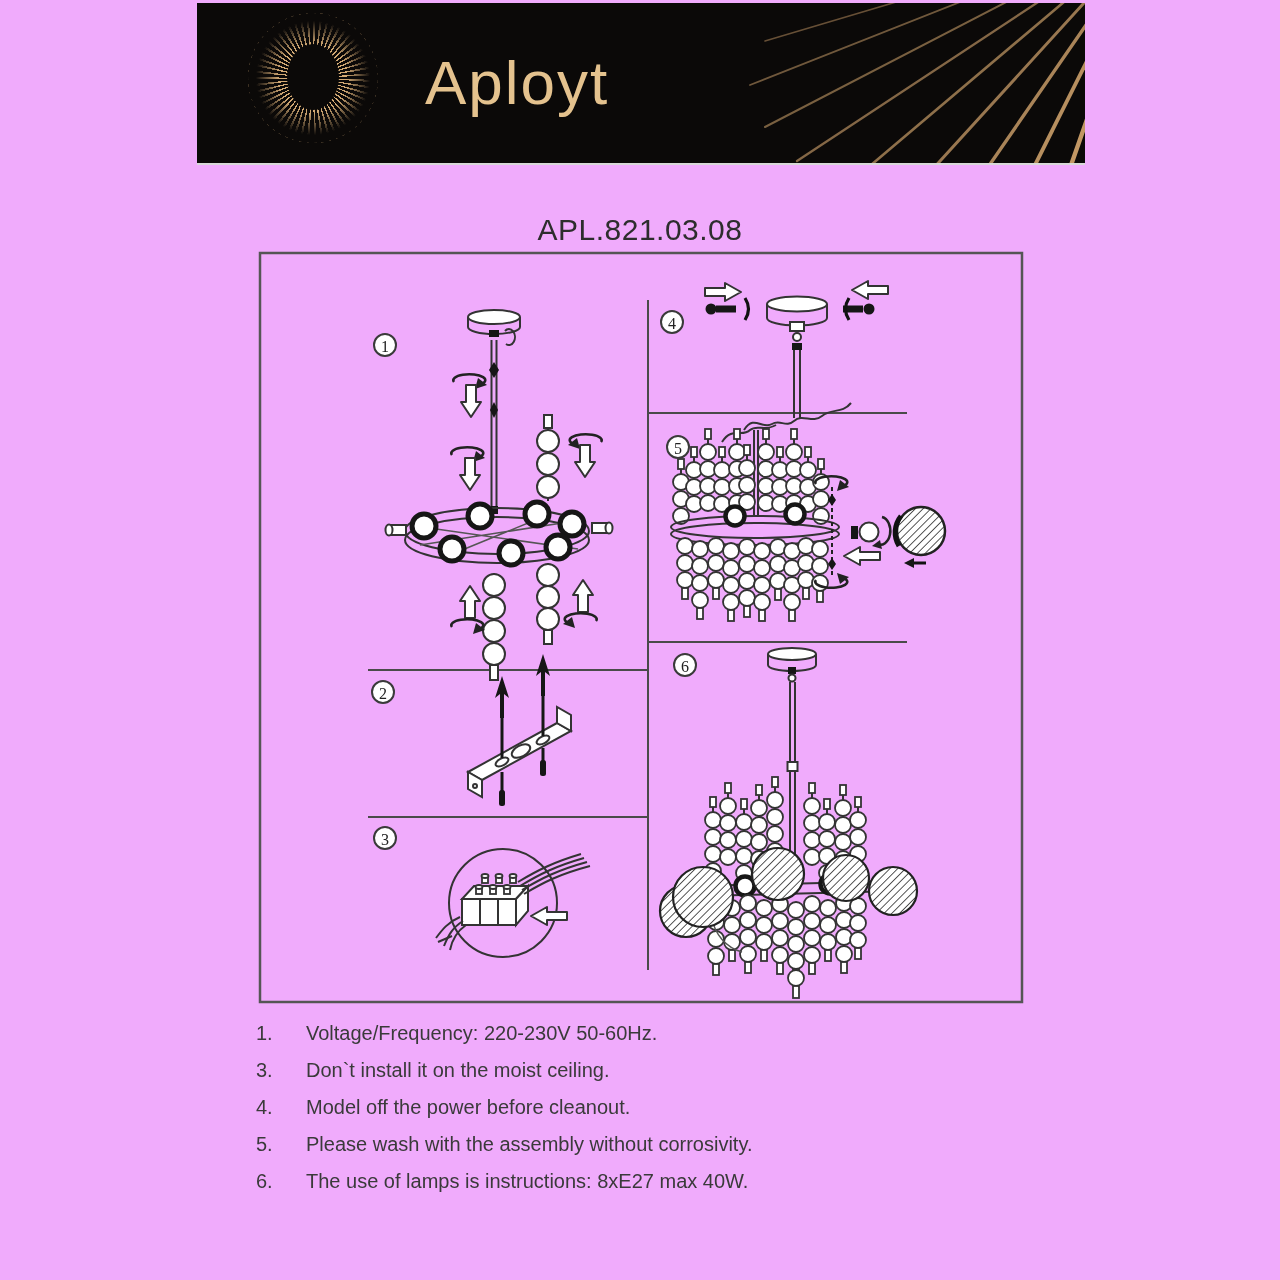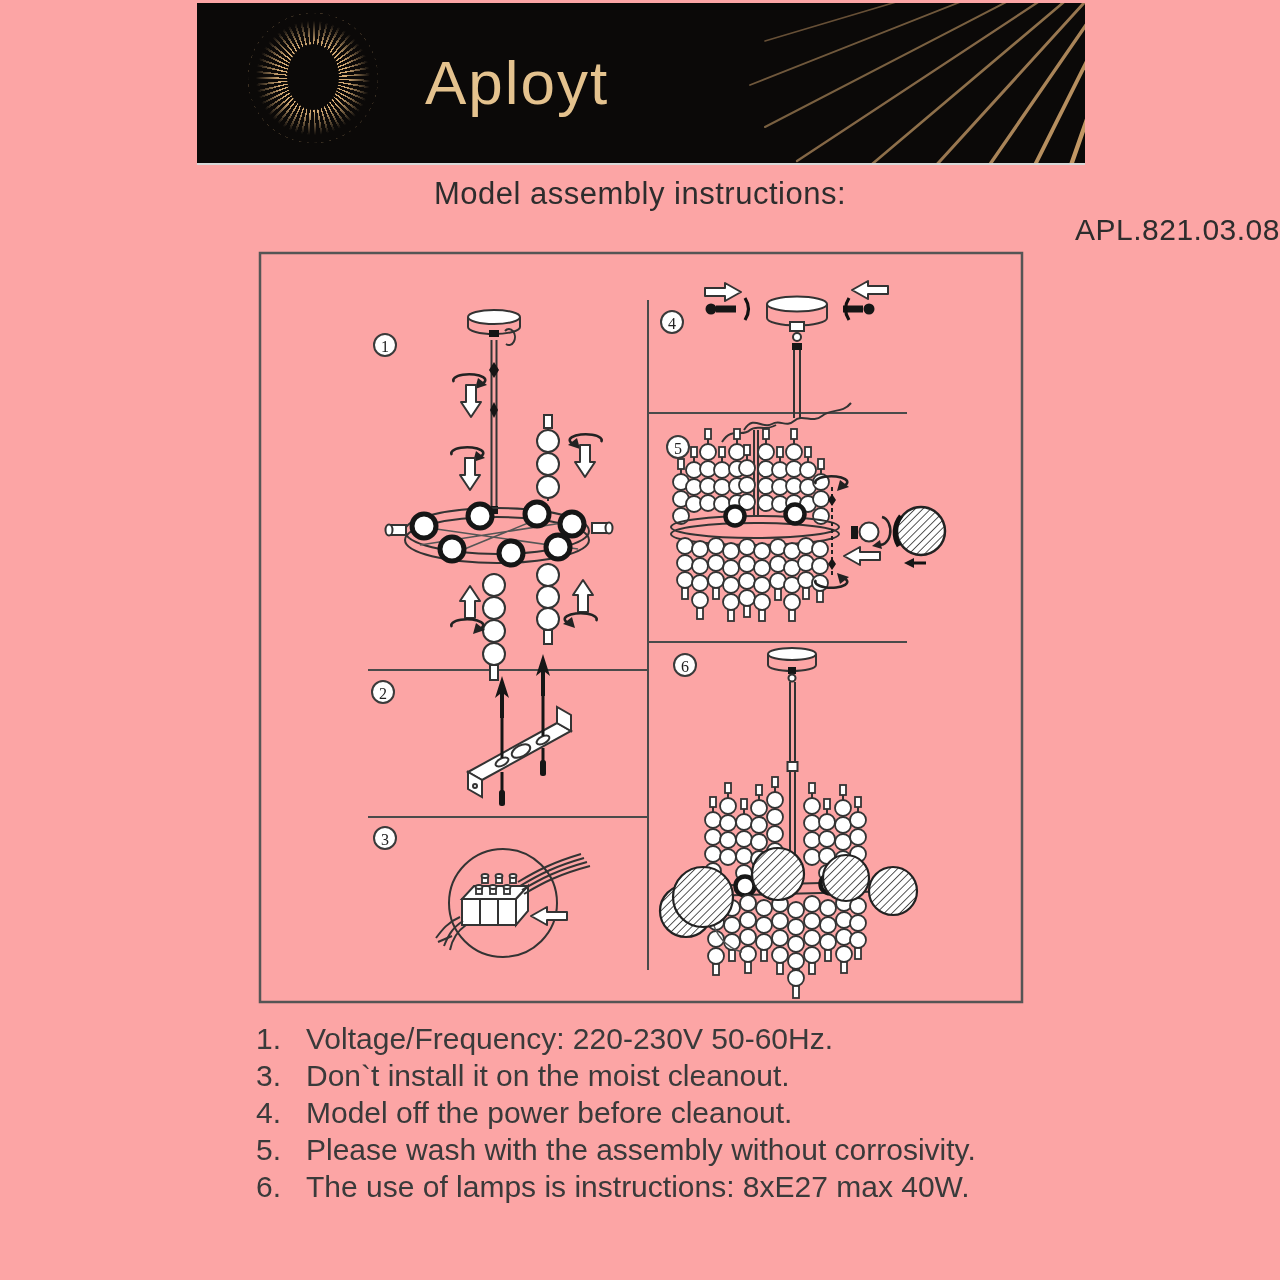--- a/index.html
+++ b/index.html
@@ -1,53 +1,53 @@
 <!DOCTYPE html>
 <html><head>
 <meta charset="utf-8">
 <style>
   html,body{margin:0;padding:0;background:#fff;}
-  .page{position:relative;width:1280px;height:1280px;background:#fca5a5;overflow:hidden;
+  .page{position:relative;width:1280px;height:1280px;background:#f0abfc;overflow:hidden;
         font-family:"Liberation Sans",sans-serif;color:#2e2e2e;}
 
   
   .banner{position:absolute;left:197px;top:3px;width:888px;height:160px;background:#0b0908;
           border-bottom:2px solid #d8d8d8;overflow:hidden;}
   .sunburst{position:absolute;left:51px;top:10px;width:130px;height:130px;border-radius:50%;
             background:repeating-conic-gradient(rgba(221,178,122,.95) 0deg 2.3deg, rgba(221,178,122,0) 2.3deg 6.55deg);}
   .sunburst::before{content:"";position:absolute;inset:0;border-radius:50%;
             background:radial-gradient(closest-side, rgba(11,9,8,0) 0 52%, #0b0908 88%);}
   .sunburst::after{content:"";position:absolute;left:39px;top:31px;width:52px;height:66px;
             border-radius:50%;background:#0b0908;}
   .brand{position:absolute;left:228px;top:44px;font-size:62px;font-weight:300;letter-spacing:2px;
          color:#e4c28e;font-family:"Liberation Sans",sans-serif;}
   .rays{position:absolute;left:0;top:0;width:888px;height:160px;}
 
   
   .title{position:absolute;left:0;top:176px;width:1280px;text-align:center;
          font-size:31px;letter-spacing:.5px;color:#2d2d2d;}
-  .model{position:absolute;left:0;top:213px;width:1280px;text-align:right;
+  .model{position:absolute;left:0;top:213px;width:1280px;text-align:center;
          font-size:30px;letter-spacing:.5px;color:#2d2d2d;}
 
   
   .artsvg{position:absolute;left:0;top:0;}
   .stepnum{position:absolute;width:24px;height:24px;border:2px solid #3a3a3a;border-radius:50%;
            background:#fff;text-align:center;line-height:23px;font-size:16px;color:#222;
            font-family:"Liberation Serif",serif;box-sizing:border-box;}
 
   
   .ln{fill:none;stroke:#333;stroke-width:2;}
   .wf{fill:#fff;stroke:#333;stroke-width:2;}
   .wf8{fill:#fff;stroke:#333;stroke-width:1.8;}
   .bf{fill:#161616;stroke:none;}
   .thin{fill:none;stroke:#555;stroke-width:1.5;}
 
   
   .instructions{position:absolute;left:256px;top:1022px;margin:0;padding:0;list-style:none;}
-  .instructions li{height:37px;font-size:30px;color:#3a3a3a;white-space:nowrap;}
+  .instructions li{height:37px;font-size:20px;color:#3a3a3a;white-space:nowrap;}
   .instructions .num{display:inline-block;width:50px;}
 </style>
 </head>
 <body>
 
 <div class="page">
 
   <header class="banner">
     <svg class="rays" viewBox="0 0 888 160">
       <g stroke="#d6a76f" stroke-linecap="round" fill="none">
@@ -62,21 +62,20 @@
         <line x1="958" y1="-78" x2="858" y2="208" stroke-width="4.4" opacity=".9"></line>
         <line x1="958" y1="-78" x2="896" y2="196" stroke-width="5" opacity=".95"></line>
         <line x1="958" y1="-78" x2="924" y2="178" stroke-width="5.5" opacity="1"></line>
         <line x1="958" y1="-78" x2="944" y2="156" stroke-width="6" opacity="1"></line>
       </g>
     </svg>
     <div class="sunburst"></div>
     <div class="brand">Aployt</div>
   </header>
 
-  <div class="title">Model assembly instructions:</div>
   <div class="model">APL.821.03.08</div>
 
   <svg class="artsvg" width="1280" height="1280" viewBox="0 0 1280 1280">
     <defs>
       <pattern id="hb" width="5.5" height="5.5" patternUnits="userSpaceOnUse" patternTransform="rotate(45)">
         <rect width="5.5" height="5.5" fill="#fff"></rect>
         <line x1="0" y1="0" x2="0" y2="5.5" stroke="#2d2d2d" stroke-width="1.6"></line>
       </pattern>
 
       <g id="p1up">
@@ -414,19 +413,19 @@
 
   <div class="stepnum" style="left:373px;top:333px;"><span>1</span></div>
   <div class="stepnum" style="left:371px;top:680px;"><span>2</span></div>
   <div class="stepnum" style="left:373px;top:826px;"><span>3</span></div>
   <div class="stepnum" style="left:660px;top:310px;"><span>4</span></div>
   <div class="stepnum" style="left:666px;top:435px;"><span>5</span></div>
   <div class="stepnum" style="left:673px;top:653px;"><span>6</span></div>
 
   <ol class="instructions">
     <li><span class="num">1.</span><span class="txt">Voltage/Frequency: 220-230V 50-60Hz.</span></li>
-    <li><span class="num">3.</span><span class="txt">Don`t install it on the moist cleanout.</span></li>
+    <li><span class="num">3.</span><span class="txt">Don`t install it on the moist ceiling.</span></li>
     <li><span class="num">4.</span><span class="txt">Model off the power before cleanout.</span></li>
     <li><span class="num">5.</span><span class="txt">Please wash with the assembly without corrosivity.</span></li>
     <li><span class="num">6.</span><span class="txt">The use of lamps is instructions: 8xE27 max 40W.</span></li>
   </ol>
 
 </div>
 
 </body></html>

